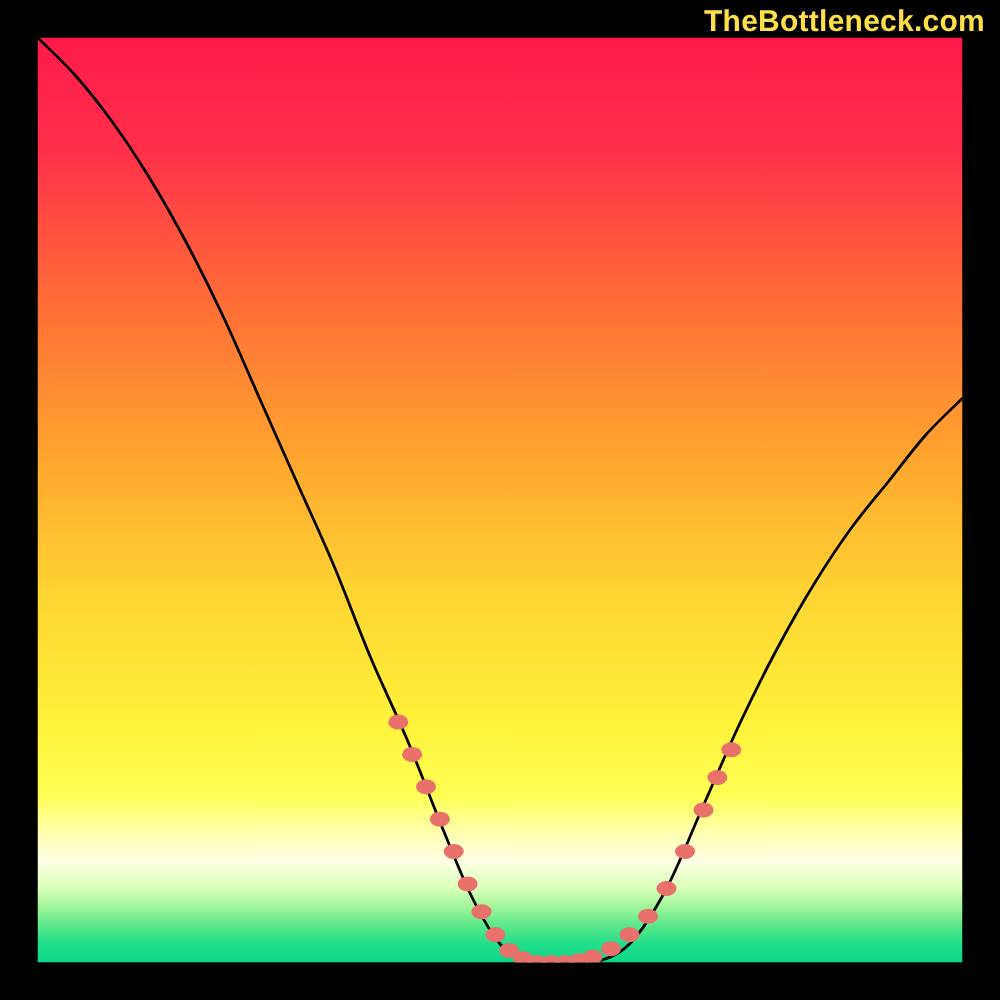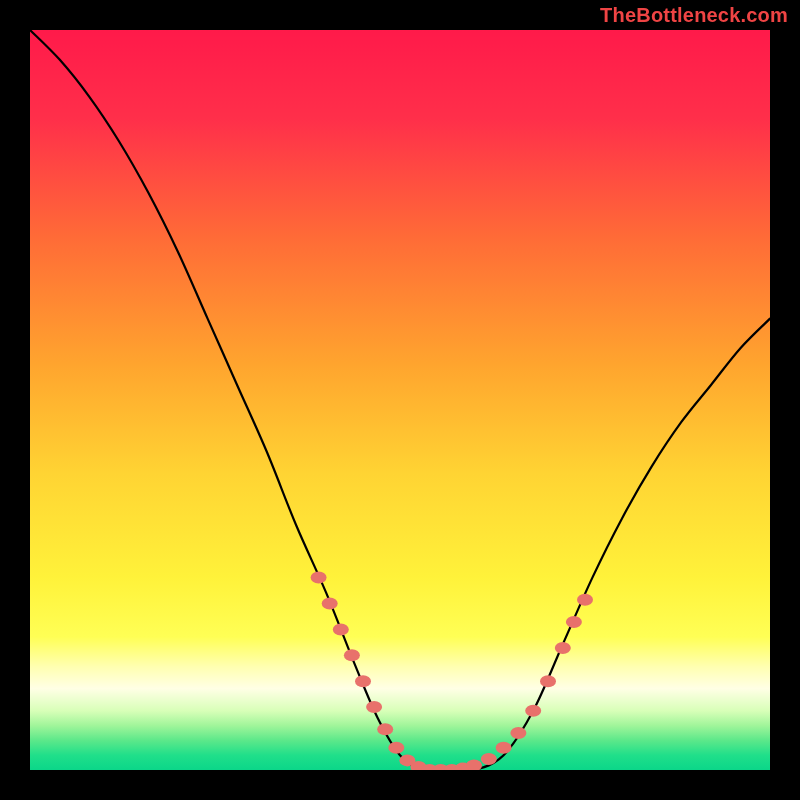--- a/index.html
+++ b/index.html
@@ -8,23 +8,23 @@
     position: relative;
     width: 800px;
     height: 800px;
     background: #000;
   }
   .watermark {
     position: absolute;
     top: 4px;
     right: 12px;
     font-family: Arial, Helvetica, sans-serif;
-    font-size: 20px;
+    font-size: 24px;
     font-weight: 600;
-    color: #ef4444;
+    color: #fde047;
     letter-spacing: 0.2px;
     z-index: 20;
   }
   .plot-area {
     position: absolute;
     left: 30px;
     top: 30px;
     width: 740px;
     height: 740px;
   }

